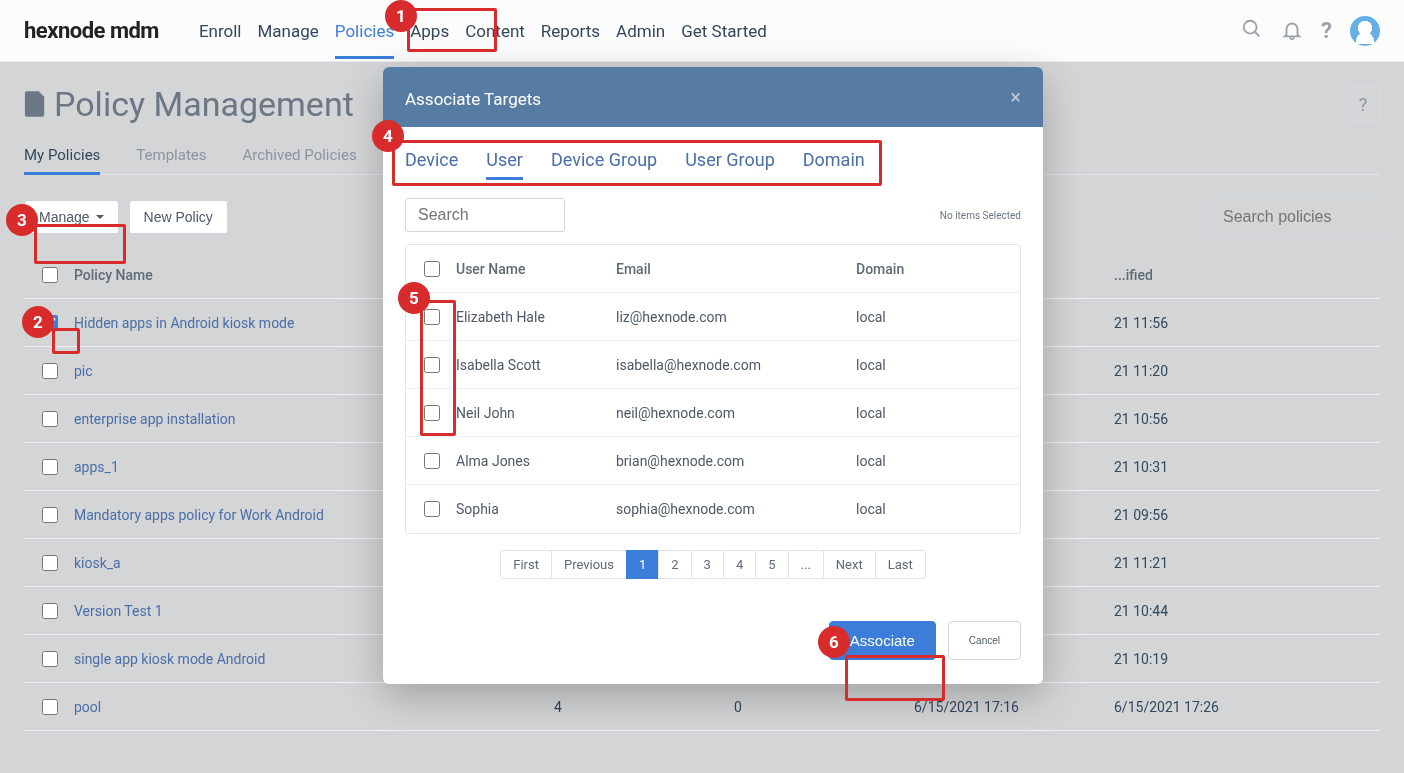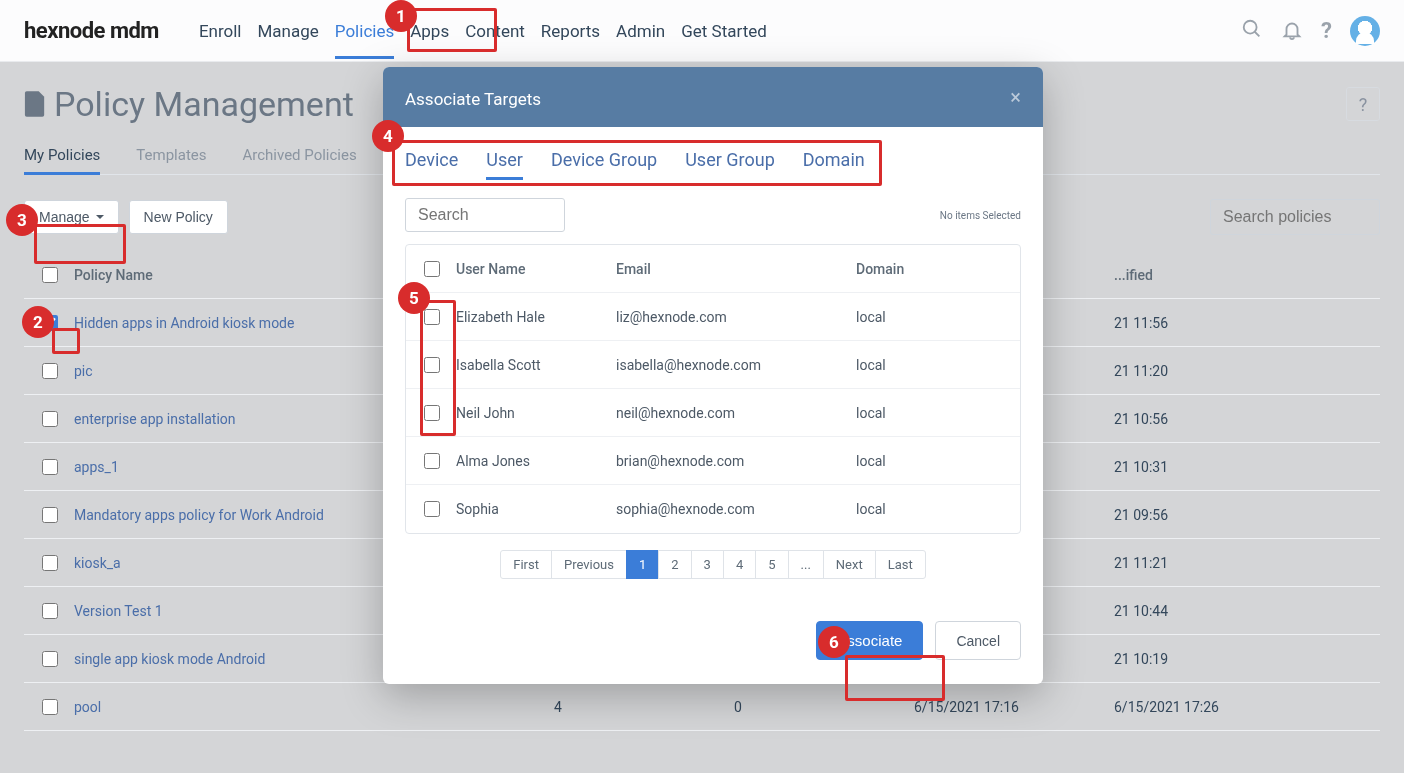--- a/index.html
+++ b/index.html
@@ -192,21 +192,21 @@
 
   .modal-footer{
     display:flex; justify-content:flex-end; gap:12px; padding:20px 22px 24px;
   }
   .btn-primary{
     background:var(--accent-blue); color:#fff; border:1px solid var(--accent-blue);
     padding:10px 20px; border-radius:4px; font-size:15px; cursor:pointer;
   }
   .btn-secondary{
     background:#fff; border:1px solid #cfd5dc; color:#4d5966;
-    padding:10px 20px; border-radius:4px; font-size:14px; cursor:pointer;
+    padding:10px 20px; border-radius:4px; font-size:10px; cursor:pointer;
   }
 
   
   .callout-box{ position:absolute; border:3px solid var(--badge-red); border-radius:2px; pointer-events:none;}
   .callout-badge{
     position:absolute; width:32px;height:32px;border-radius:50%;
     background:var(--badge-red); color:#fff; font-weight:700; font-size:17px;
     display:flex;align-items:center;justify-content:center; pointer-events:none;
     z-index:50;
   }

